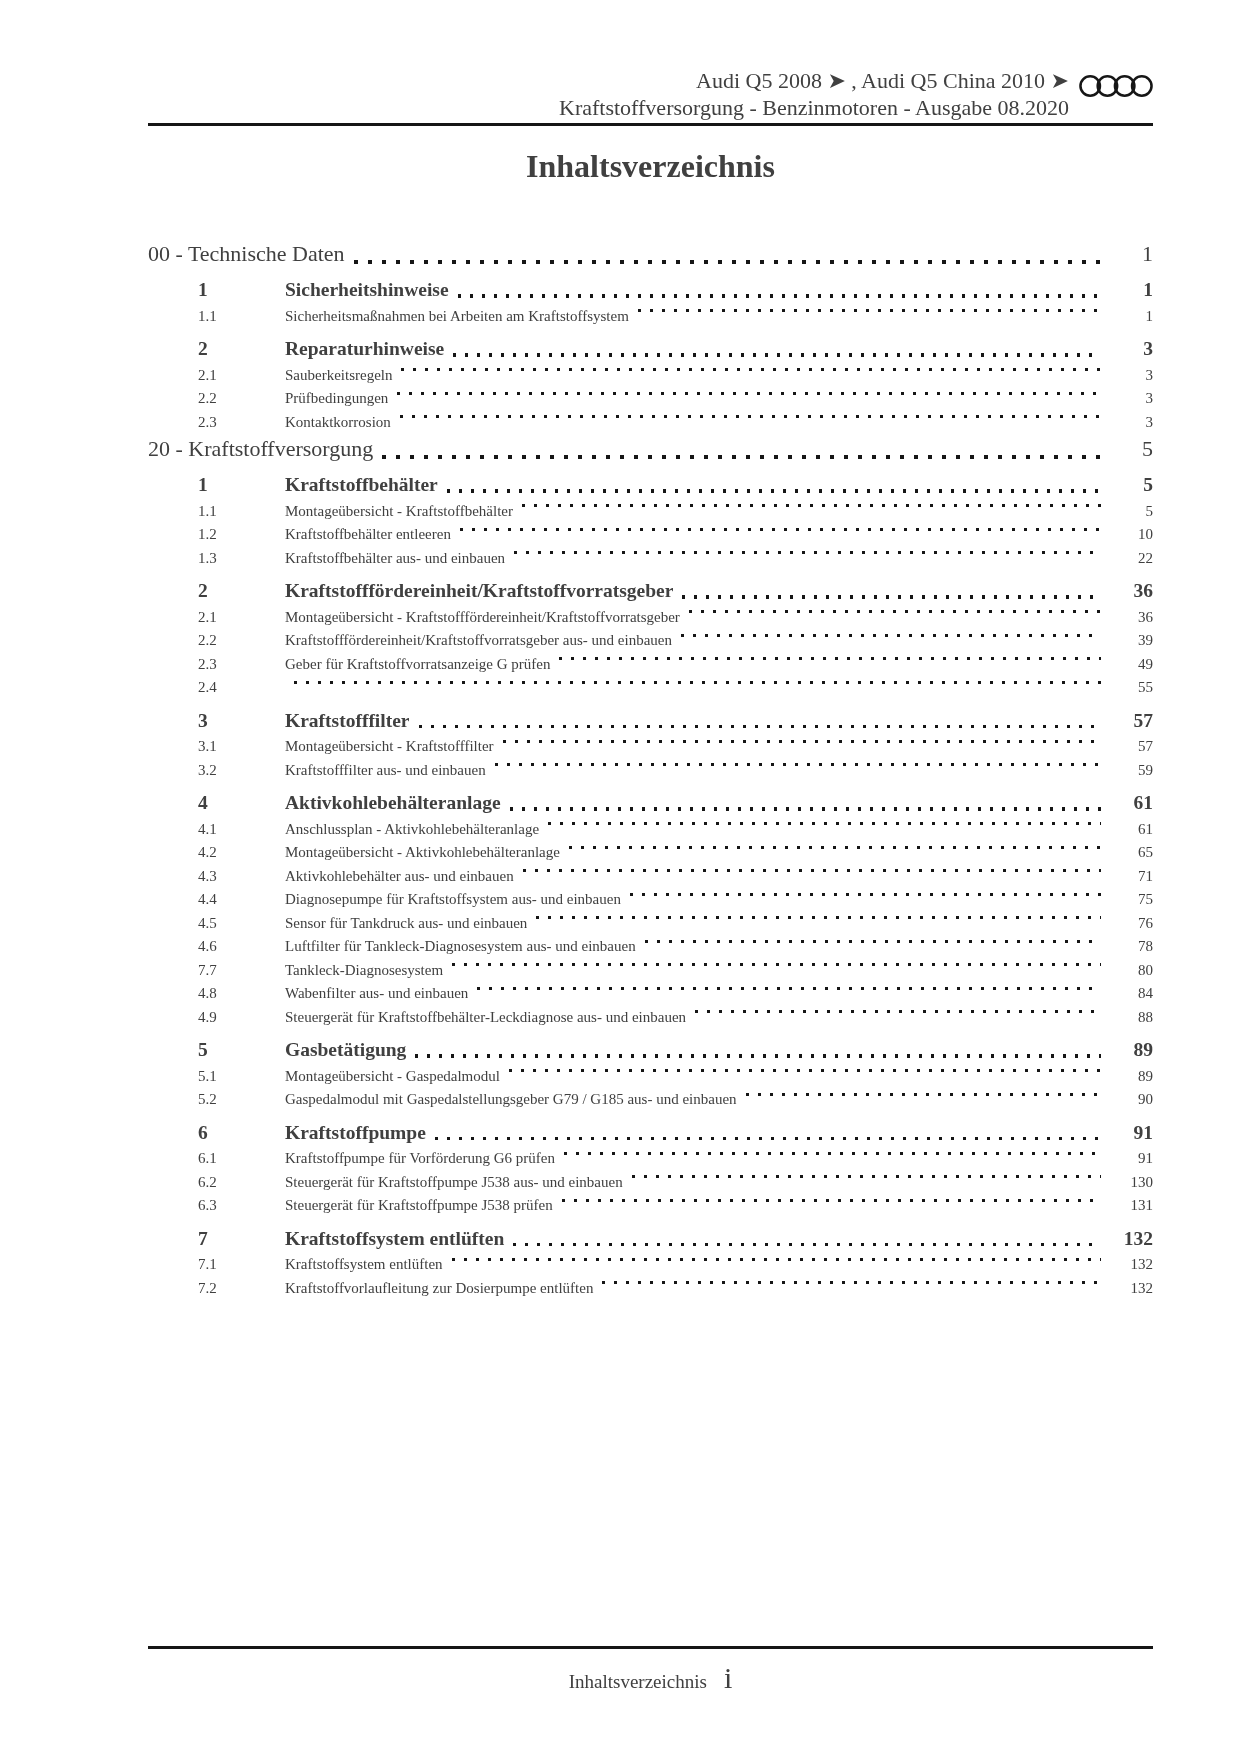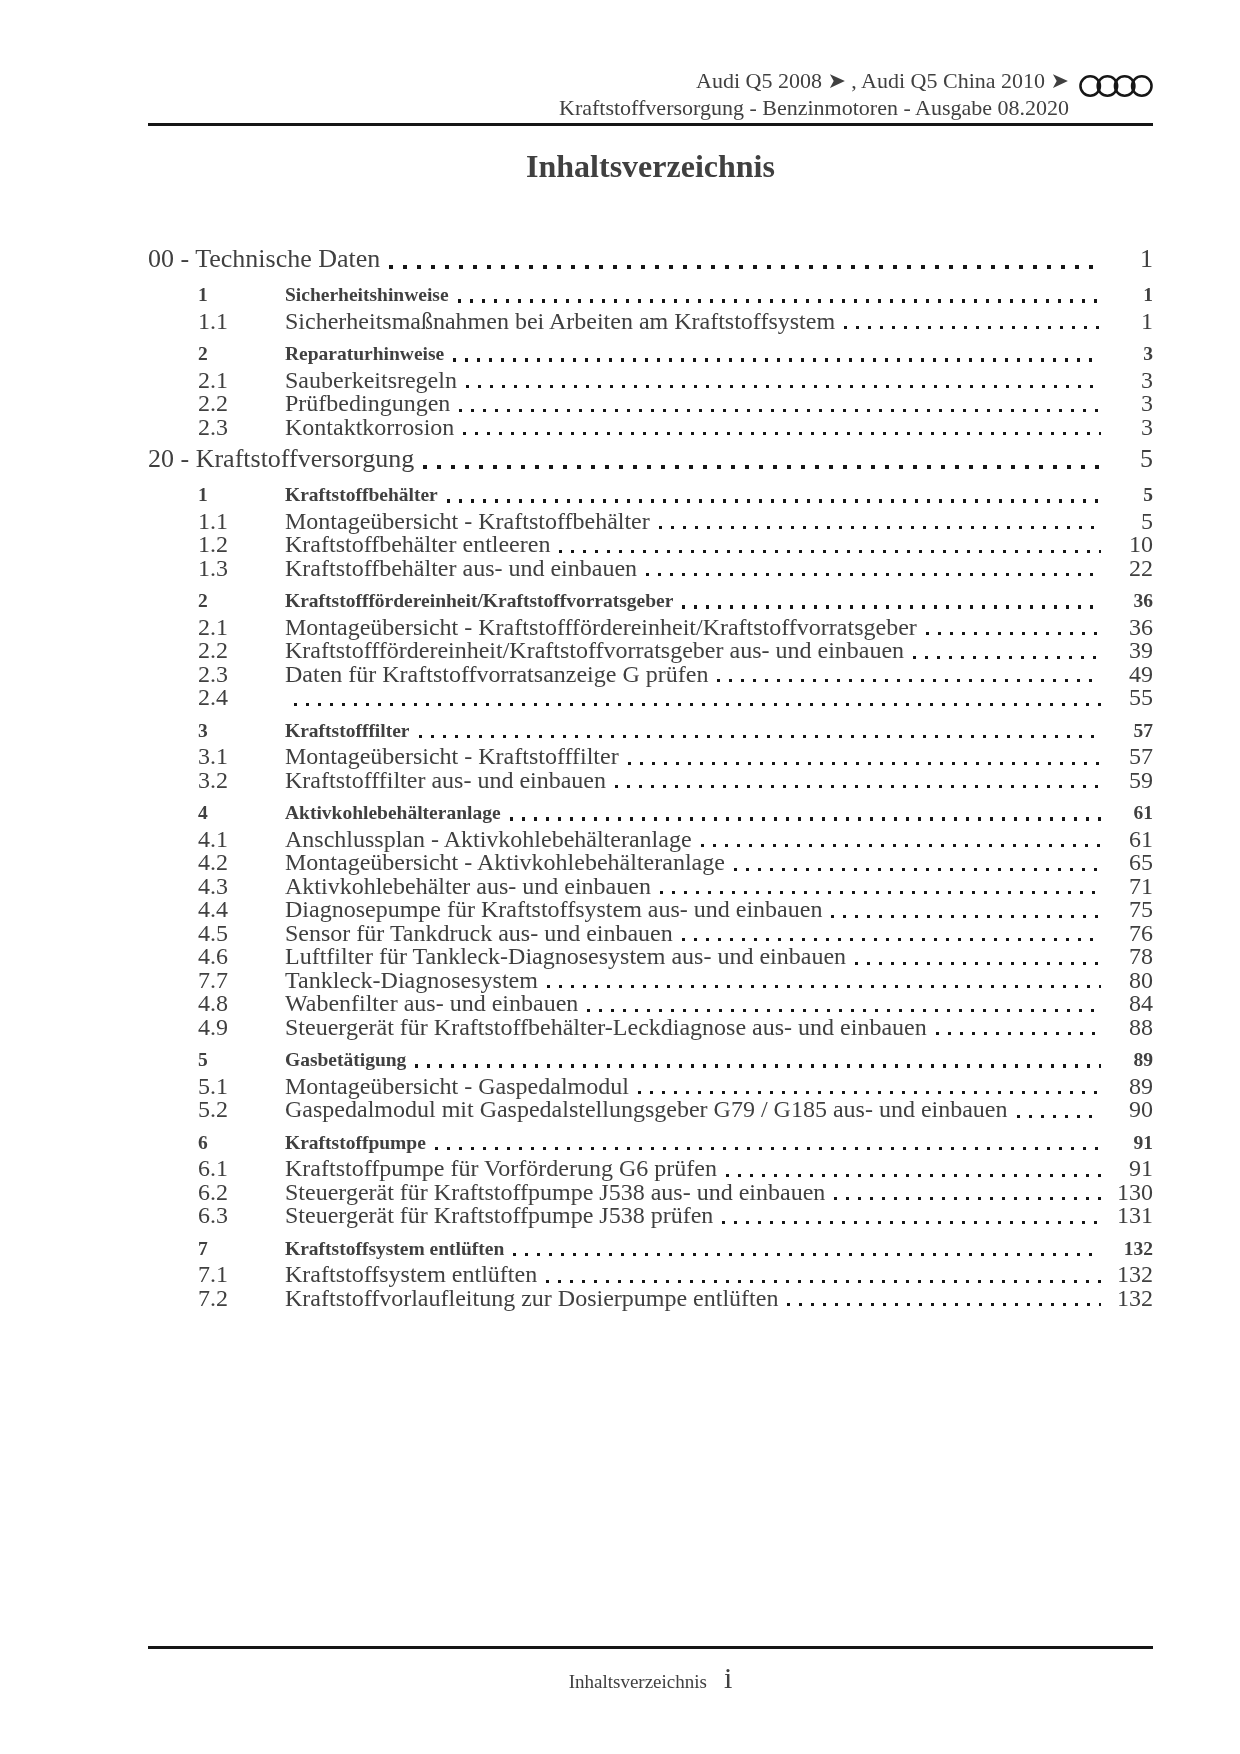--- a/index.html
+++ b/index.html
@@ -44,23 +44,23 @@
 
   
   .toc { position: absolute; top: 239px; left: 148px; width: 1005px; }
   .row { display: flex; }
   .row .num { flex: 0 0 87px; margin-left: 50px; }
   .row .ttl { flex: 0 0 auto; white-space: nowrap; }
   .row .label { flex: 0 0 auto; white-space: nowrap; }
   .row .leader { flex: 1 1 auto; position: relative; min-width: 20px; }
   .row .pg { flex: 0 0 50px; text-align: right; }
 
-  .row.sub { font-size: 24px; line-height: 23.5px; }
+  .row.sub { font-size: 15px; line-height: 23.5px; align-items: center; }
   .row.section { font-size: 19.5px; line-height: 23.5px; font-weight: 700; margin: 9px 0 3px 0; }
-  .row.chapter { font-size: 26px; line-height: 30px; margin-top: 5px; }
+  .row.chapter { font-size: 22px; line-height: 30px; }
 
   .leader::after {
     content: "";
     position: absolute; left: 9px; right: 2px; bottom: 4px; height: 3px;
     background-image: repeating-linear-gradient(to right, #161616 0 3px, transparent 3px 12px);
   }
   .row.section .leader::after { height: 3.5px; }
   .row.chapter .leader::after {
     height: 4px; bottom: 5px;
     background-image: repeating-linear-gradient(to right, #161616 0 4px, transparent 4px 14px);
@@ -183,21 +183,21 @@
         <span class="pg">36</span>
       </div>
       <div class="row sub">
         <span class="num">2.2</span>
         <span class="ttl">Kraftstofffördereinheit/Kraftstoffvorratsgeber aus- und einbauen</span>
         <span class="leader"></span>
         <span class="pg">39</span>
       </div>
       <div class="row sub">
         <span class="num">2.3</span>
-        <span class="ttl">Daten für Kraftstoffvorratsanzeige G prüfen</span>
+        <span class="ttl">Geber für Kraftstoffvorratsanzeige G prüfen</span>
         <span class="leader"></span>
         <span class="pg">49</span>
       </div>
       <div class="row sub">
         <span class="num">2.4</span>
         <span class="leader"></span>
         <span class="pg">55</span>
       </div>
       <div class="row section">
         <span class="num">3</span>

